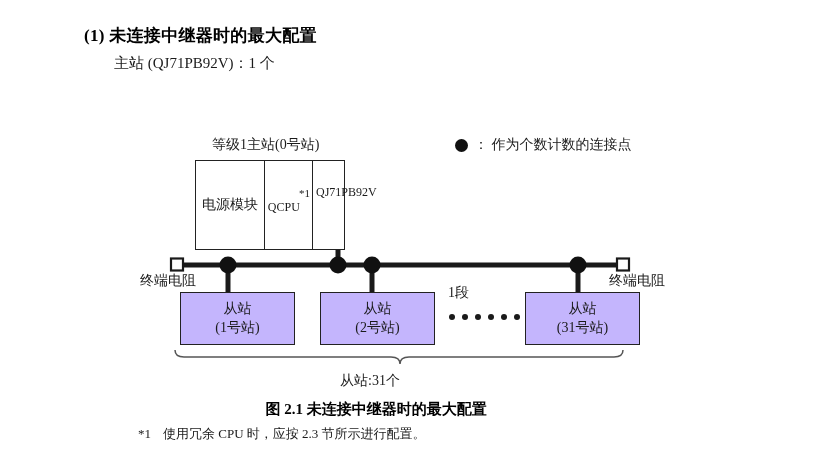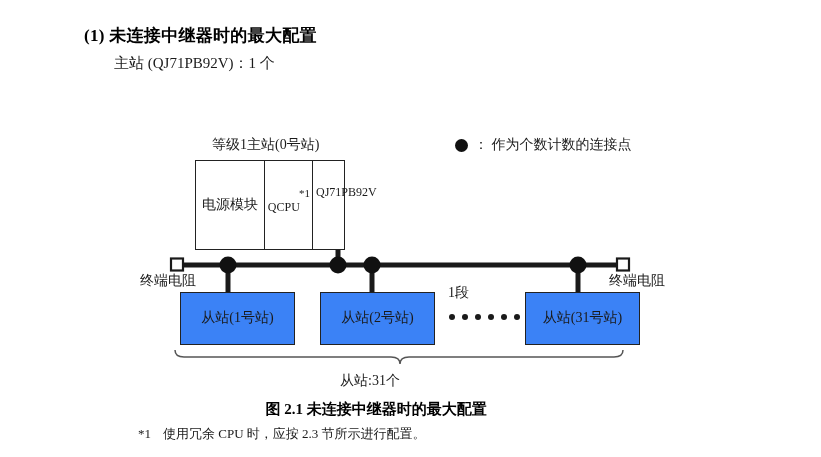--- a/index.html
+++ b/index.html
@@ -144,23 +144,23 @@
     top: 248px;
     font-size: 14px;
     white-space: nowrap;
     margin-top: 36px;
   }
 
   
   .slave-box {
     box-sizing: border-box;
     border: 1.4px solid #222222;
-    background: #3b82f6;
-    display: flex;
-    flex-direction: row;
+    background: #c4b5fd;
+    display: flex;
+    flex-direction: column;
     align-items: center;
     justify-content: center;
     font-size: 14px;
     line-height: 1.35;
     color: #1a1a1a;
   }
   #slave-1 { left: 180px; top: 292px; width: 115px; height: 53px; }
   #slave-2 { left: 320px; top: 292px; width: 115px; height: 53px; }
   #slave-31 { left: 525px; top: 292px; width: 115px; height: 53px; }
 

